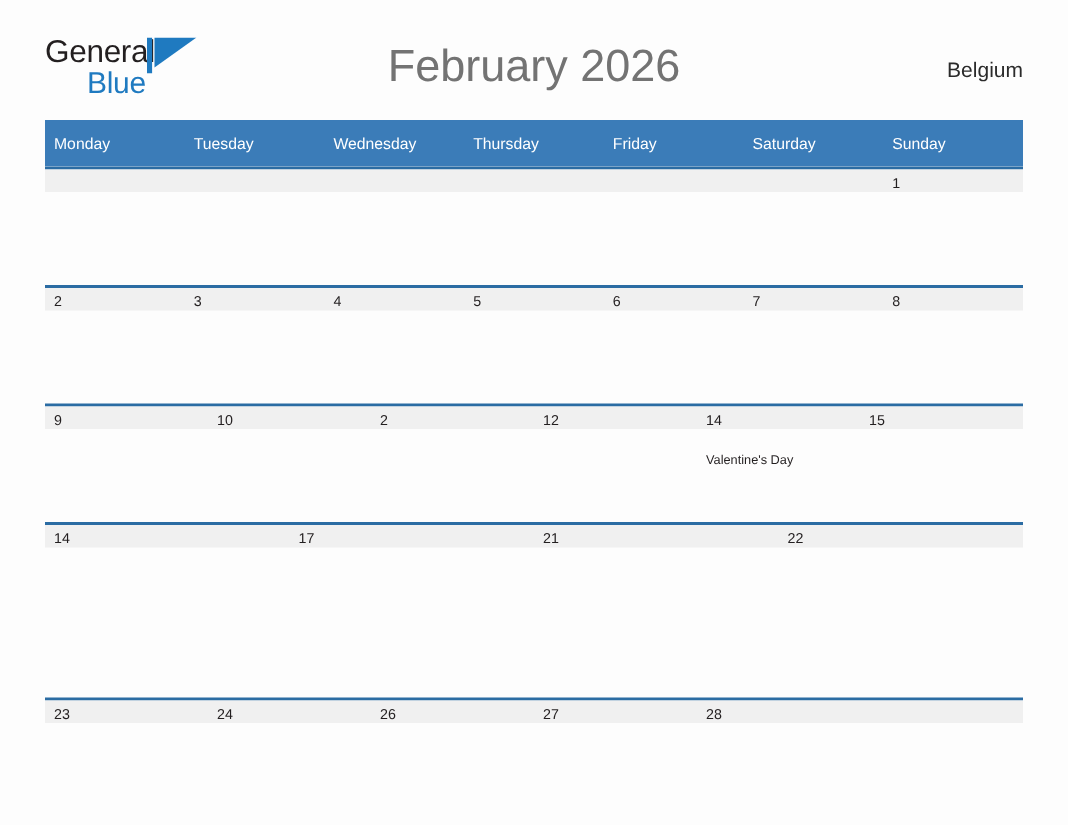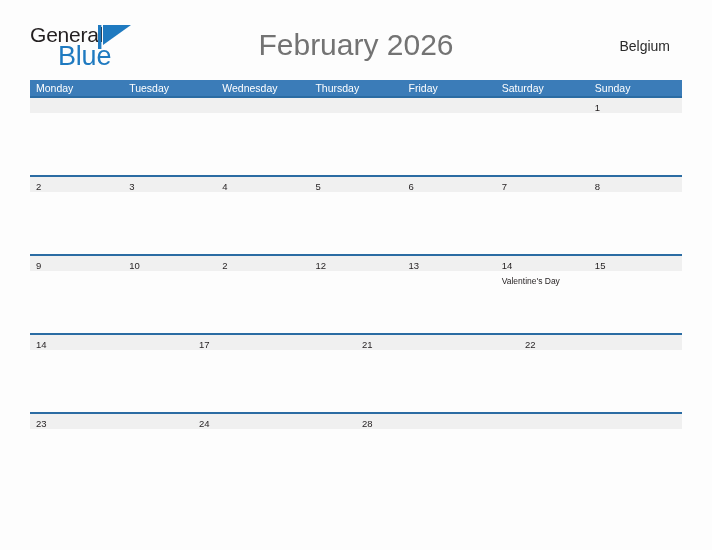--- a/index.html
+++ b/index.html
@@ -36,21 +36,21 @@
   .logo-general {
     font-family: "Liberation Sans", sans-serif;
     font-size: 21px;
     color: #231f20;
     letter-spacing: -0.2px;
     line-height: 22px;
     display: block;
   }
   .logo-blue {
     font-family: "Liberation Sans", sans-serif;
-    font-size: 27px;
+    font-size: 20px;
     color: #1f7ac0;
     letter-spacing: -0.2px;
     line-height: 21px;
     display: block;
     margin-left: 28px;
   }
   .logo-flag {
     position: absolute;
     left: 68px;
     top: 1px;
@@ -63,36 +63,36 @@
     right: 0;
     top: 6px;
     text-align: center;
     font-family: "Liberation Sans", sans-serif;
     font-size: 30px;
     color: #737373;
     letter-spacing: 0px;
   }
   .country {
     position: absolute;
-    right: 12px;
+    right: 0;
     top: 16px;
     font-family: "Liberation Sans", sans-serif;
     font-size: 14px;
     color: #2b2b2b;
   }
 
   
   .calendar {
     margin: 6px 30px 0 30px;
     width: 652px;
   }
   .dow-row {
     display: flex;
     background: #3b7cb8;
-    height: 16px;
+    height: 31px;
     align-items: center;
   }
   .dow {
     flex: 1 1 0;
     color: #ffffff;
     font-size: 10.5px;
     padding-left: 6px;
     box-sizing: border-box;
     font-family: "Liberation Sans", sans-serif;
     white-space: nowrap;
@@ -129,26 +129,27 @@
     line-height: 15px;
     height: 15px;
     display: block;
     font-family: "Liberation Sans", sans-serif;
   }
   .event {
     font-size: 8.5px;
     color: #231f20;
     line-height: 12px;
     display: block;
-    margin-top: 2px;
+    margin-top: 12px;
     font-family: "Liberation Sans", sans-serif;
     white-space: nowrap;
   }
   .week-last {
     border-bottom: 0;
+    margin-top: 38px;
   }
 </style>
 </head>
 <body>
 
 <div class="page">
 
   <div class="top-bar">
 
     <div class="logo">
@@ -259,24 +260,20 @@
         </div>
         <div class="cell">
           <span class="daynum">2</span>
           <span class="event"></span>
         </div>
         <div class="cell">
           <span class="daynum">12</span>
           <span class="event"></span>
         </div>
         <div class="cell">
-          <span class="daynum">13</span>
-          <span class="event"></span>
-        </div>
-        <div class="cell">
           <span class="daynum">14</span>
           <span class="event">Valentine's Day</span>
         </div>
         <div class="cell">
           <span class="daynum">15</span>
           <span class="event"></span>
         </div>
       </div>
     </div>
 
@@ -307,20 +304,28 @@
       <div class="cells">
         <div class="cell">
           <span class="daynum">23</span>
           <span class="event"></span>
         </div>
         <div class="cell">
           <span class="daynum">24</span>
           <span class="event"></span>
         </div>
         <div class="cell">
+          <span class="daynum">26</span>
+          <span class="event"></span>
+        </div>
+        <div class="cell">
+          <span class="daynum">27</span>
+          <span class="event"></span>
+        </div>
+        <div class="cell">
           <span class="daynum">28</span>
           <span class="event"></span>
         </div>
         <div class="cell">
           <span class="daynum"></span>
           <span class="event"></span>
         </div>
       </div>
     </div>
 

